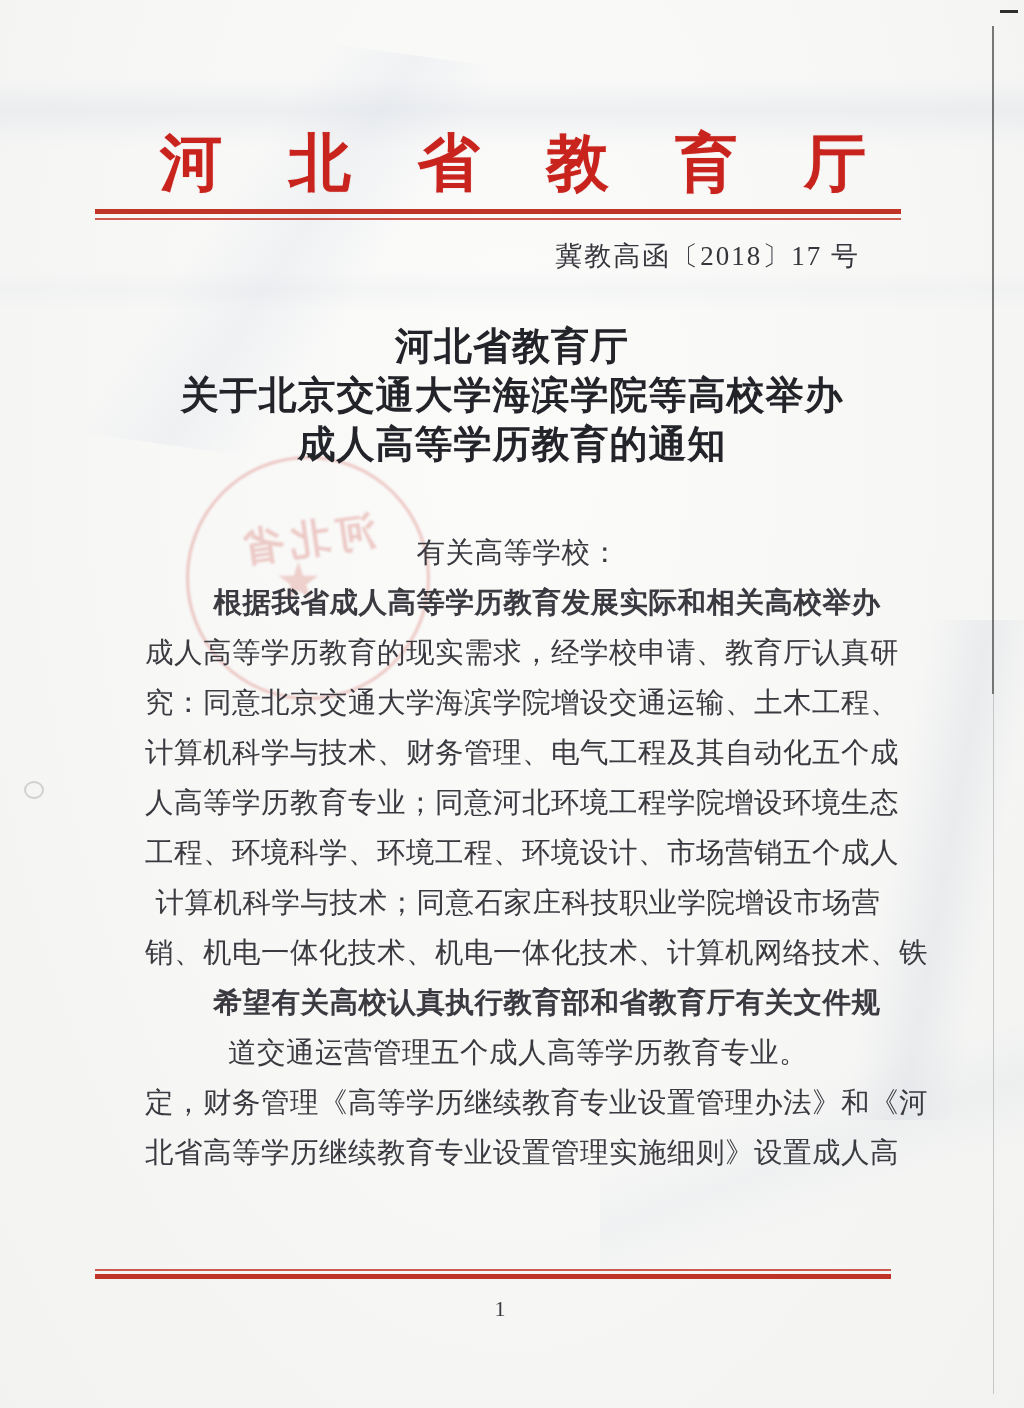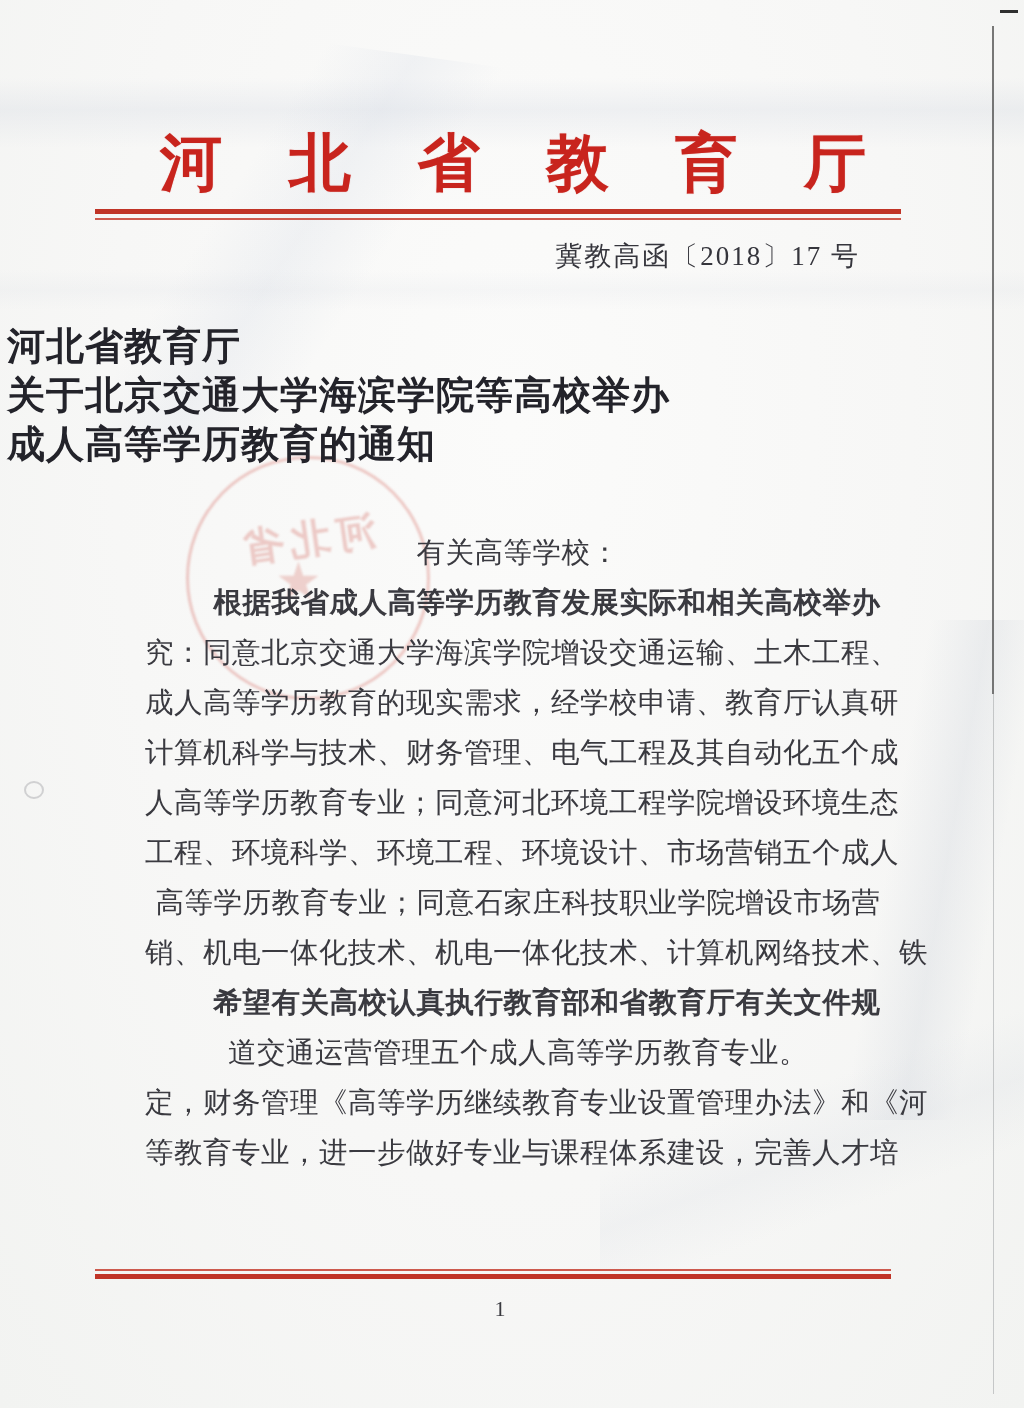--- a/index.html
+++ b/index.html
@@ -48,21 +48,21 @@
   .rule-top .thick{margin-bottom:4px;}
   .rule-bottom{top:1269px;width:796px;}
   .rule-bottom .thin{margin-bottom:3px;}
 
   .doc-number{
     position:absolute;left:0;top:238px;width:860px;text-align:right;
     font-size:27px;color:#35353c;letter-spacing:2px;
   }
 
   .doc-title{
-    position:absolute;left:7px;top:322px;width:1010px;text-align:left;
+    position:absolute;left:7px;top:322px;width:1010px;text-align:center;
     font-weight:bold;color:#23232a;font-size:38px;line-height:49px;
     letter-spacing:1px;
   }
 
   
   .stamp{
     position:absolute;left:186px;top:456px;width:238px;height:238px;
     border:3px solid rgba(208,86,75,0.30);border-radius:50%;
     filter:blur(1.2px);
   }
@@ -126,31 +126,31 @@
 
   <div class="doc-title">
     <div>河北省教育厅</div>
     <div>关于北京交通大学海滨学院等高校举办</div>
     <div>成人高等学历教育的通知</div>
   </div>
 
   <div class="body-text">
     <div class="line">有关高等学校：</div>
     <div class="line indent">根据我省成人高等学历教育发展实际和相关高校举办</div>
+    <div class="line">成人高等学历教育的现实需求，经学校申请、教育厅认真研</div>
     <div class="line">究：同意北京交通大学海滨学院增设交通运输、土木工程、</div>
-    <div class="line">成人高等学历教育的现实需求，经学校申请、教育厅认真研</div>
     <div class="line">计算机科学与技术、财务管理、电气工程及其自动化五个成</div>
     <div class="line">人高等学历教育专业；同意河北环境工程学院增设环境生态</div>
     <div class="line">工程、环境科学、环境工程、环境设计、市场营销五个成人</div>
-    <div class="line">高等学历教育专业；同意石家庄科技职业学院增设市场营</div>
+    <div class="line">计算机科学与技术；同意石家庄科技职业学院增设市场营</div>
     <div class="line">销、机电一体化技术、机电一体化技术、计算机网络技术、铁</div>
     <div class="line indent">希望有关高校认真执行教育部和省教育厅有关文件规</div>
     <div class="line">道交通运营管理五个成人高等学历教育专业。</div>
     <div class="line">定，财务管理《高等学历继续教育专业设置管理办法》和《河</div>
-    <div class="line">等教育专业，进一步做好专业与课程体系建设，完善人才培</div>
+    <div class="line">北省高等学历继续教育专业设置管理实施细则》设置成人高</div>
   </div>
 
   <div class="rule rule-bottom">
     <div class="thin"></div>
     <div class="thick"></div>
   </div>
 
   <div class="page-number">1</div>
 
 </div>

